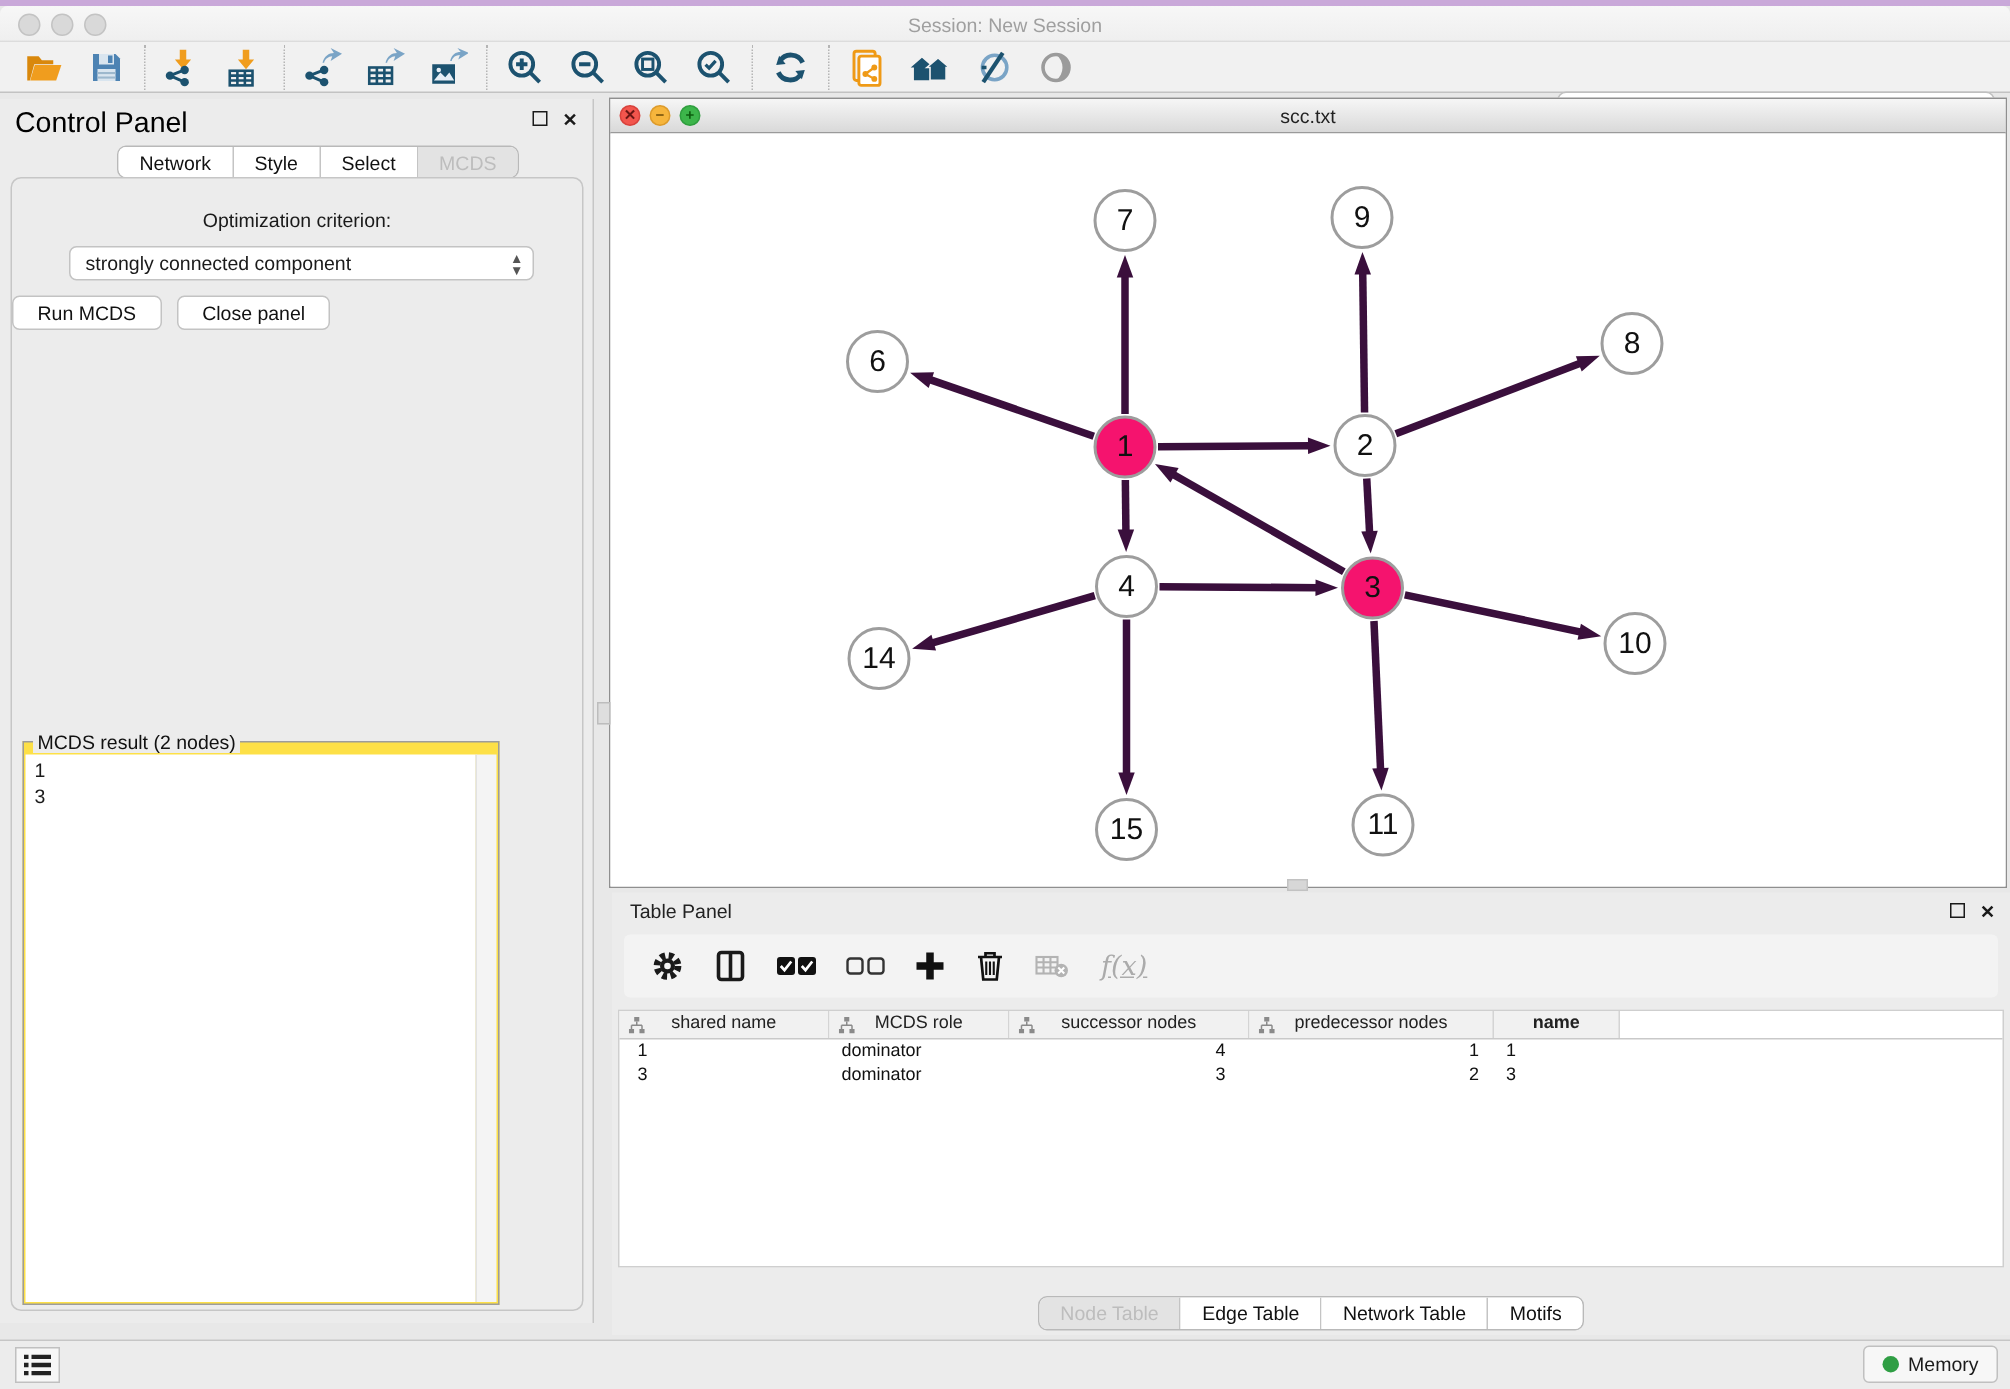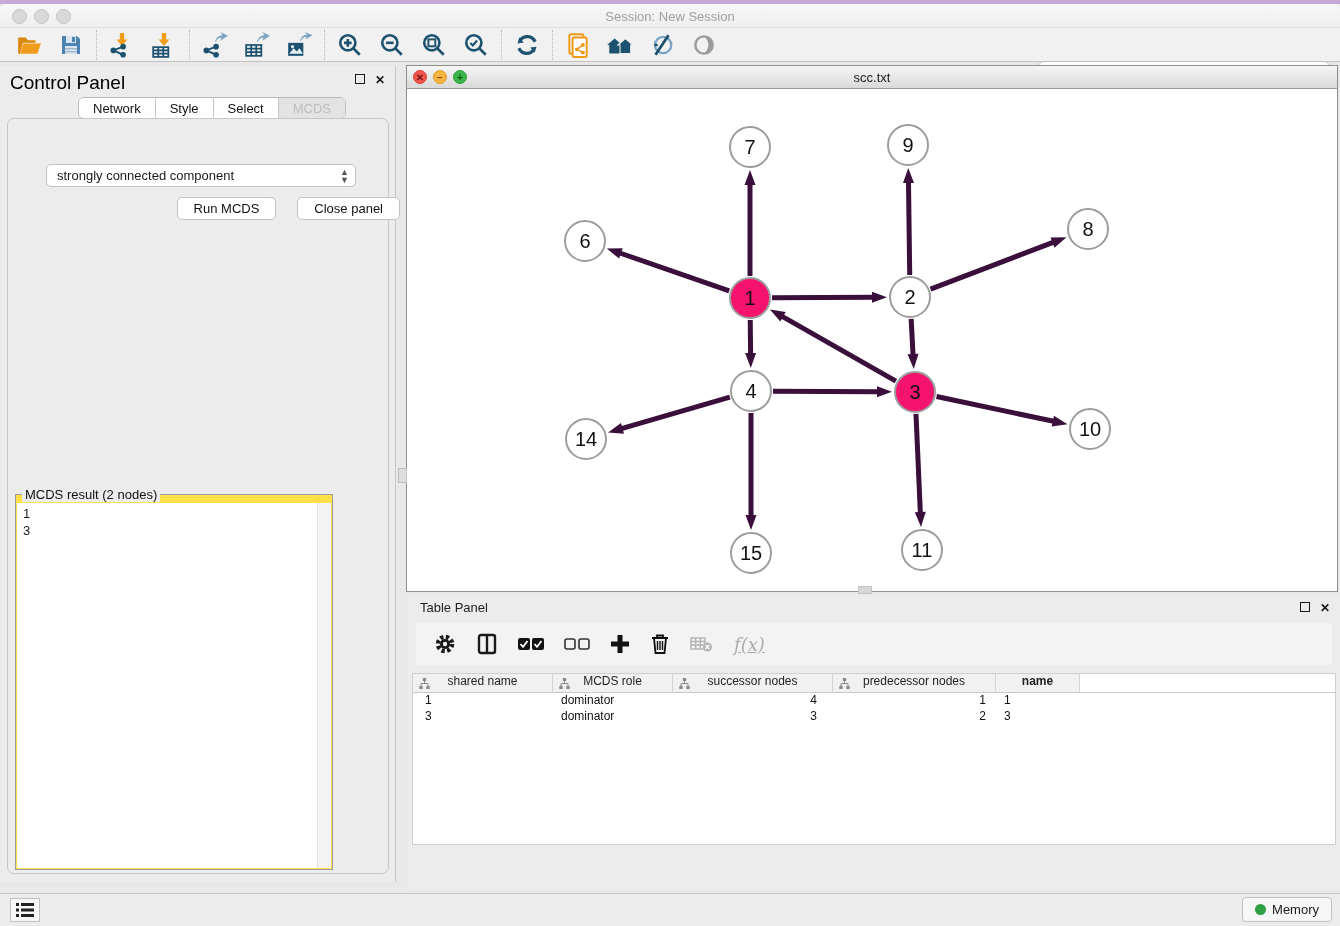--- a/index.html
+++ b/index.html
@@ -42,21 +42,21 @@
   .seg:last-child { border-right:none; }
   .seg.active { background:#e3e3e3; color:#bdbdbd; }
   .cp-content { position:absolute; left:7px; top:52px; width:382px; height:756px;
     border:1px solid #c6c6c6; border-radius:7px; background:#ececec; }
   .opt-label { position:absolute; left:0; width:100%; top:20px; text-align:center; font-size:13px; }
   .cp-select { position:absolute; left:38px; top:45px; width:310px; height:23px;
     background:#fff; border:1px solid #c3c3c3; border-radius:5px;
     display:flex; align-items:center; padding:0 6px 0 10px; font-size:13px;gap:32px; }
   .cp-select .spinner { margin-left:auto; font-size:9px; line-height:8px; color:#555;
     display:flex; flex-direction:column; align-items:center; }
-  .cp-buttons { position:absolute; left:12px; top:78px; width:100%; display:flex; justify-content:flex-end; gap:21px; }
+  .cp-buttons { position:absolute; left:0; top:78px; width:100%; display:flex; justify-content:flex-start; gap:10px; }
   .btn { background:#fff; border:1px solid #c3c3c3; border-radius:5px;
     padding:3px 16px; font-size:13px; color:#111; }
   .groupbox { position:absolute; left:7px; top:375px; width:318px; height:376px;
     border:1px solid #9c9c9c; background:#fde047; }
   .legend { position:absolute; left:6px; top:-8px; background:#ececec; padding:0 3px;
     font-size:13px; color:#111; }
   .result-area { position:absolute; left:1px; top:8px; right:15px; bottom:1px;
     background:#fff; white-space:pre-line; font-size:13px; line-height:17px; padding:2px 0 0 6px; }
   .scroll-strip { position:absolute; right:1px; top:8px; width:14px; bottom:1px;
     background:#f4f4f4; border-left:1px solid #e2e2e2; }
@@ -281,20 +281,21 @@
   <span class="panel-ctl" style="right:10px">✕</span>
 
   <div class="cp-tabs">
       <div class="seg">Network</div>
       <div class="seg">Style</div>
       <div class="seg">Select</div>
       <div class="seg active">MCDS</div>
     </div>
 
   <div class="cp-content">
+    <div class="opt-label">Optimization criterion:</div>
     <div class="cp-select">
       <span>strongly connected component</span>
       <span class="spinner">
           <span>▲</span>
           <span>▼</span>
         </span>
     </div>
     <div class="cp-buttons">
       <button class="btn">Run MCDS</button>
       <button class="btn">Close panel</button>
@@ -472,20 +473,28 @@
         <div class="td-row">
           <div class="td-cell al" style="width: 140px;">3</div>
           <div class="td-cell al2" style="width: 120px;">dominator</div>
           <div class="td-cell ar" style="width: 160px;">3</div>
           <div class="td-cell ar2" style="width: 163px;">2</div>
           <div class="td-cell al2" style="width: 84px;">3</div>
         </div>
       </div>
   </div>
 
+  <div class="bottom-tabs">
+    <div class="btab-group">
+        <div class="seg active">Node Table</div>
+        <div class="seg">Edge Table</div>
+        <div class="seg">Network Table</div>
+        <div class="seg">Motifs</div>
+      </div>
+  </div>
 </div>
 
 <div class="statusbar">
   <div class="status-btn">
     <svg width="18" height="14" viewBox="0 0 18 14">
       <g fill="#222">
         <rect x="0" y="0" width="3" height="3"></rect>
           <rect x="5" y="0" width="13" height="3"></rect>
         <rect x="0" y="5.5" width="3" height="3"></rect>
           <rect x="5" y="5.5" width="13" height="3"></rect>

